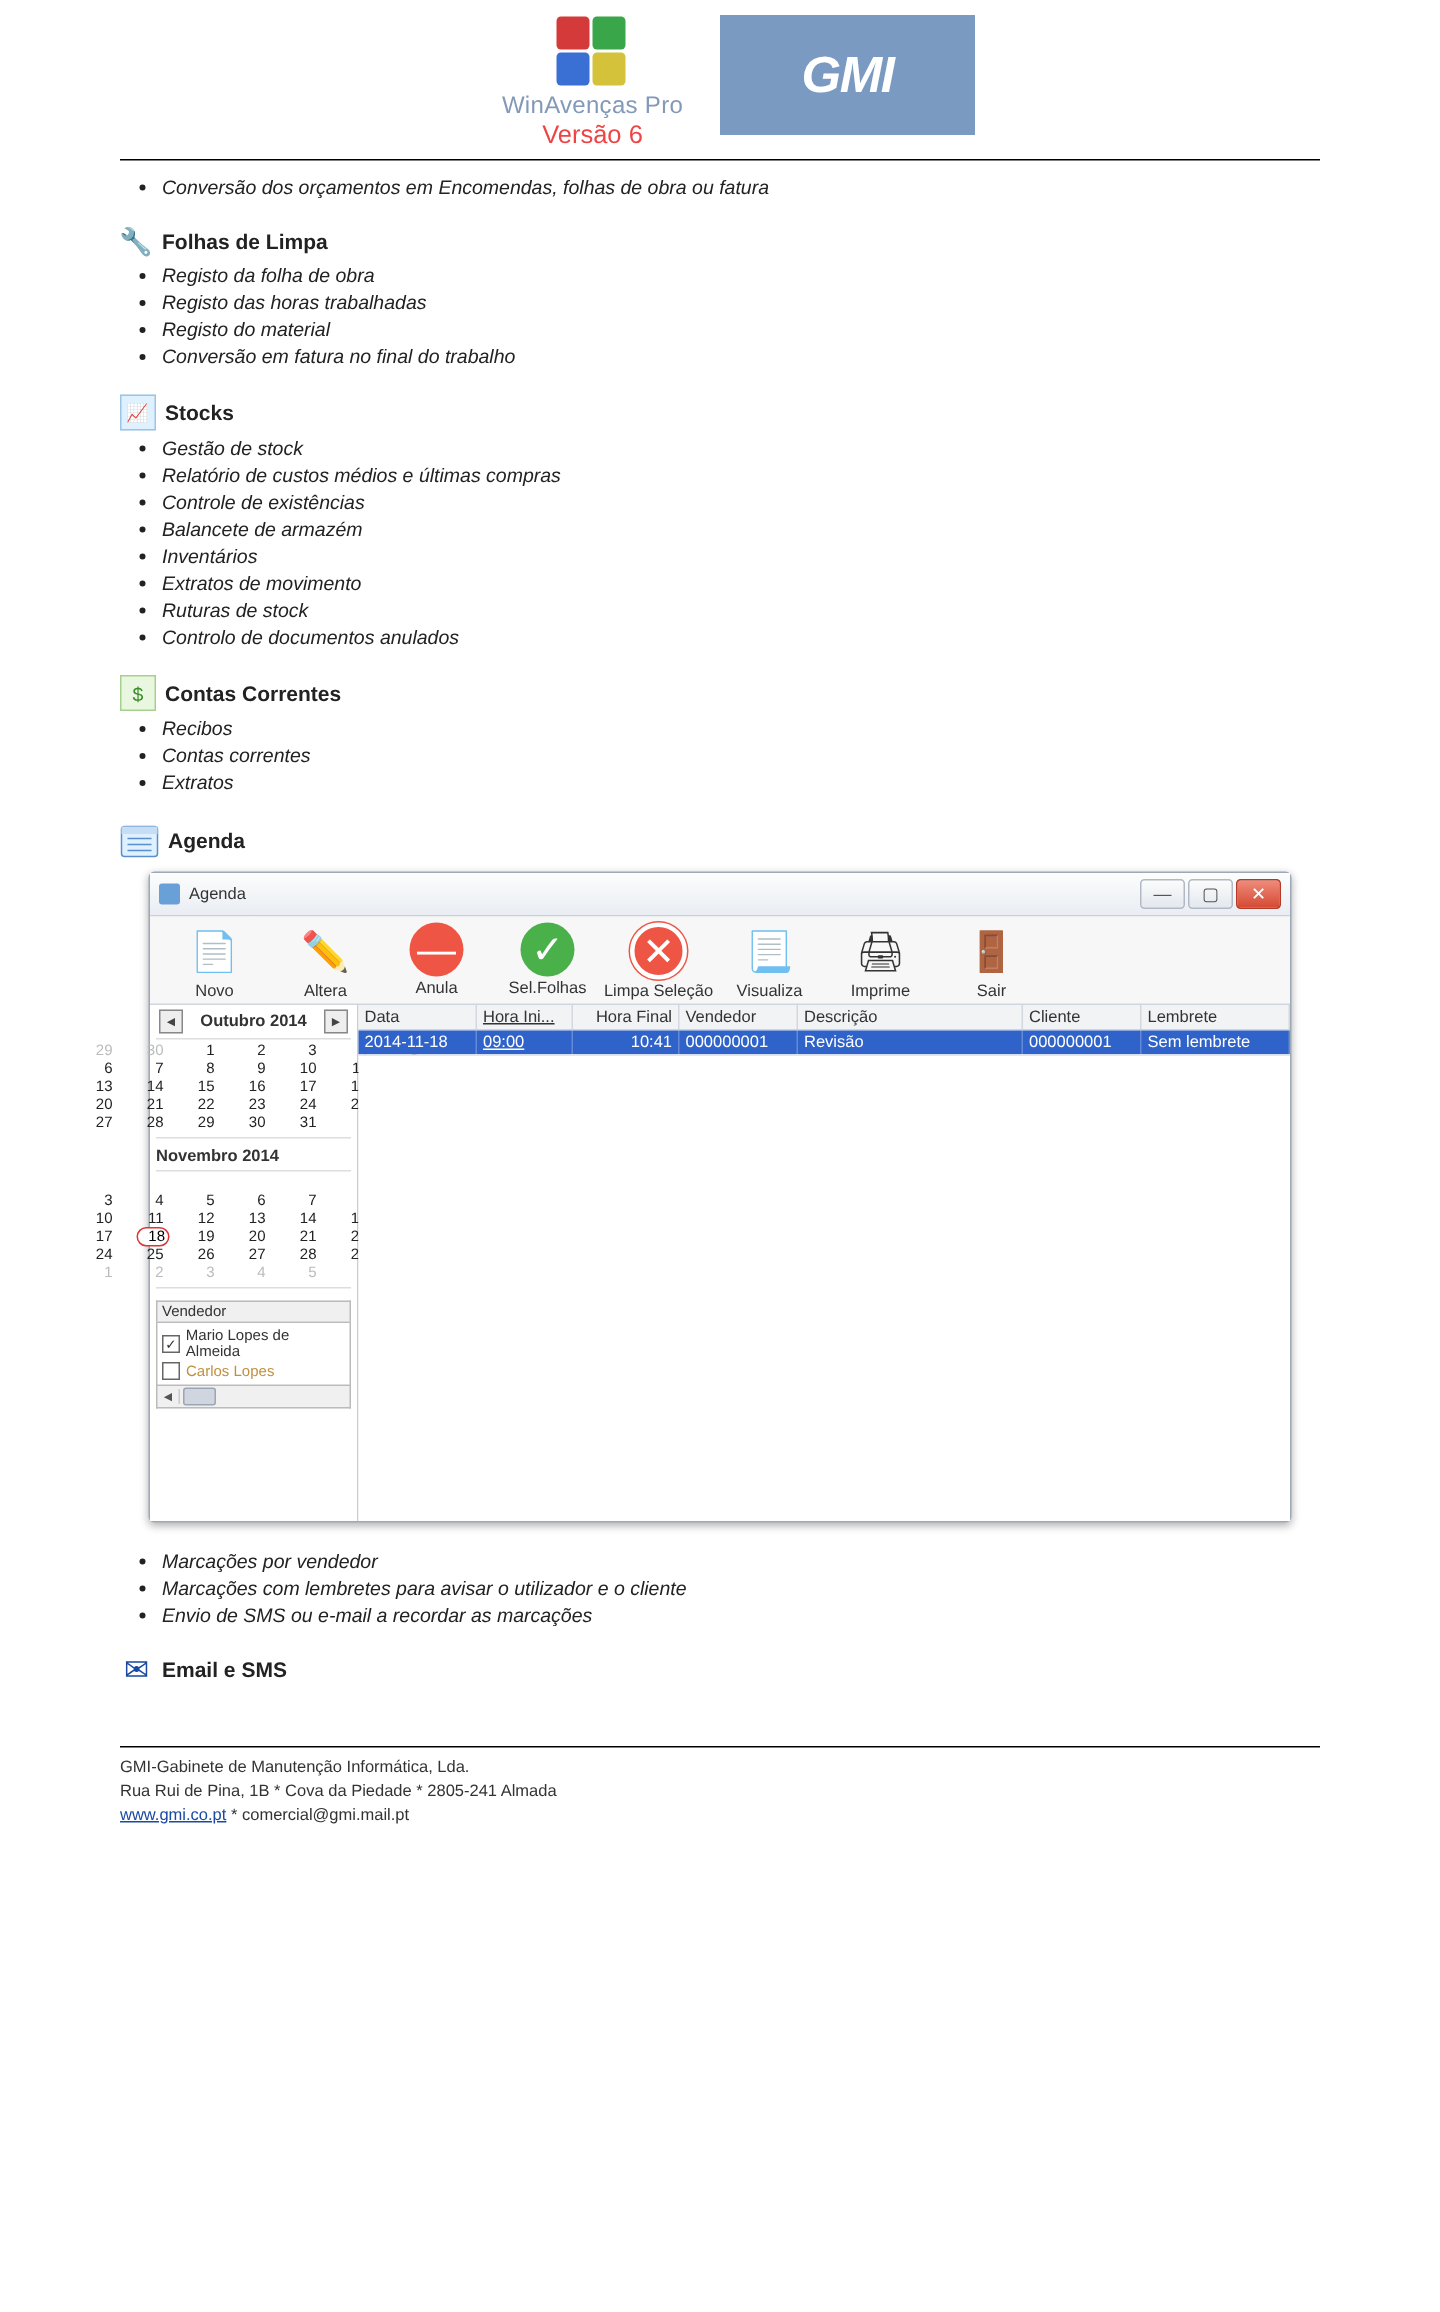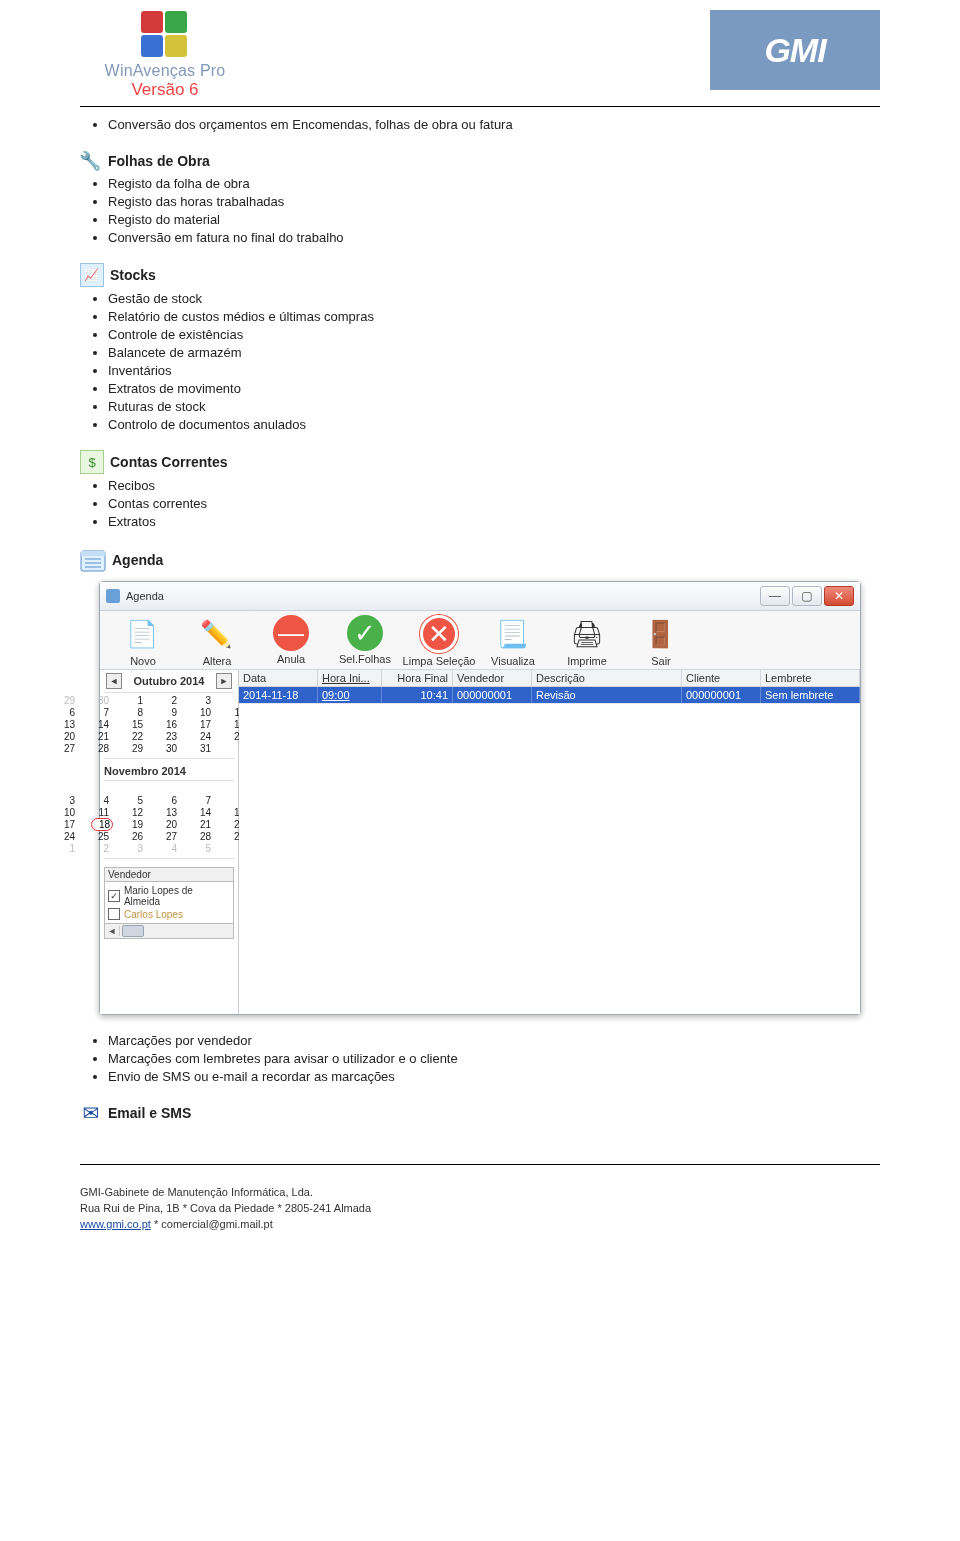--- a/index.html
+++ b/index.html
@@ -9,21 +9,21 @@
     color: #222;
     background: #fff;
     width: 960px;
   }
   .page {
     padding: 10px 80px 30px 80px;
     position: relative;
   }
   .header {
     display: flex;
-    justify-content: space-between;
+    justify-content: center;
     align-items: flex-start;
     margin-bottom: 6px;
   }
   .gmi-badge {
     width: 170px;
     height: 80px;
     background: #7a9ac1;
     display: flex;
     align-items: center;
     justify-content: center;
@@ -33,21 +33,21 @@
     font-style: italic;
     letter-spacing: -1px;
   }
   .logo-block { width: 170px; }
   .puzzle-row { display:flex; flex-wrap:wrap; width:50px; margin:0 auto 4px auto; }
   .pz { width:22px;height:22px;border-radius:3px;margin:1px; }
   .pz-r{background:#d43a3a;} .pz-g{background:#3aa64a;} .pz-b{background:#3a6fd4;} .pz-y{background:#d4c23a;}
   .logo-title { color:#8299b8; font-size:16px; text-align:center; letter-spacing:0.2px;}
   .logo-sub { color:#ef4444; font-size:17px; text-align:center; }
   hr.rule { border:none; border-top:1px solid #000; margin:4px 0 10px 0; }
-  ul.doc { margin: 4px 0 14px 28px; padding:0; }
+  ul.doc { margin: 4px 0 14px 28px; padding:0;font-style:italic; }
   ul.doc li { margin: 3px 0; }
   .section-row { display:flex; align-items:center; gap:6px; margin-top:18px; margin-bottom:4px; }
   .section-row b { font-size:14px; }
   .ico { width:22px; height:22px; display:inline-flex; align-items:center; justify-content:center; font-size:18px; }
   .ico-wrench { color:#c0392b; }
   .ico-chart { background:#dff0ff; border:1px solid #9cc4e4; font-size:12px; color:#2a7fcc; }
   .ico-money { background:#e9f7e1; border:1px solid #a7d08c; font-size:13px; color:#3a8c2a; }
   .ico-cal { width:26px;height:26px; }
   .ico-mail { color:#1a4aa0; font-size:20px; }
 
@@ -118,21 +118,21 @@
 
   .agenda-right{flex:1;min-width:0;}
   .grid-head{display:flex;background:#f2f3f5;border-bottom:1px solid #cfd4da;}
   .gh{border-right:1px solid #d3d8de;padding:2px 4px;font-size:11px;color:#333;white-space:nowrap;overflow:hidden;}
   .c-data{width:70px;} .c-hi{width:55px;text-decoration:underline;} .c-hf{width:62px;text-align:right;} .c-vend{width:70px;}
   .c-desc{flex:1;} .c-cli{width:70px;} .c-lem{width:90px;}
   .grid-row{display:flex;background:#2f63c9;color:#fff;}
   .gc{border-right:1px solid rgba(255,255,255,0.25);padding:2px 4px;font-size:11px;white-space:nowrap;overflow:hidden;}
   .grid-blank{height:310px;border-top:1px solid #e3e6ea;background:#fff;}
   .footer {
-    margin-top:40px; border-top:1px solid #000; padding-top:20px;
+    margin-top:40px; border-top:1px solid #000; padding-top:6px;
     font-size:11px; color:#333; line-height:1.45;
   }
   .footer a{ color:#1a4aa0; text-decoration:underline; }
 </style>
 </head>
 <body>
 
 <div class="page">
 
   <div class="header">
@@ -151,21 +151,21 @@
     </div>
   </div>
   <hr class="rule">
 
   <ul class="doc">
     <li>Conversão dos orçamentos em Encomendas, folhas de obra ou fatura</li>
   </ul>
 
   <div class="section-row">
     <span class="ico ico-wrench">🔧</span>
-    <b>Folhas de Obra</b>
+    <b>Folhas de Limpa</b>
   </div>
   <ul class="doc">
     <li>Registo da folha de obra</li>
     <li>Registo das horas trabalhadas</li>
     <li>Registo do material</li>
     <li>Conversão em fatura no final do trabalho</li>
   </ul>
 
   <div class="section-row">
     <span class="ico ico-chart">📈</span>

